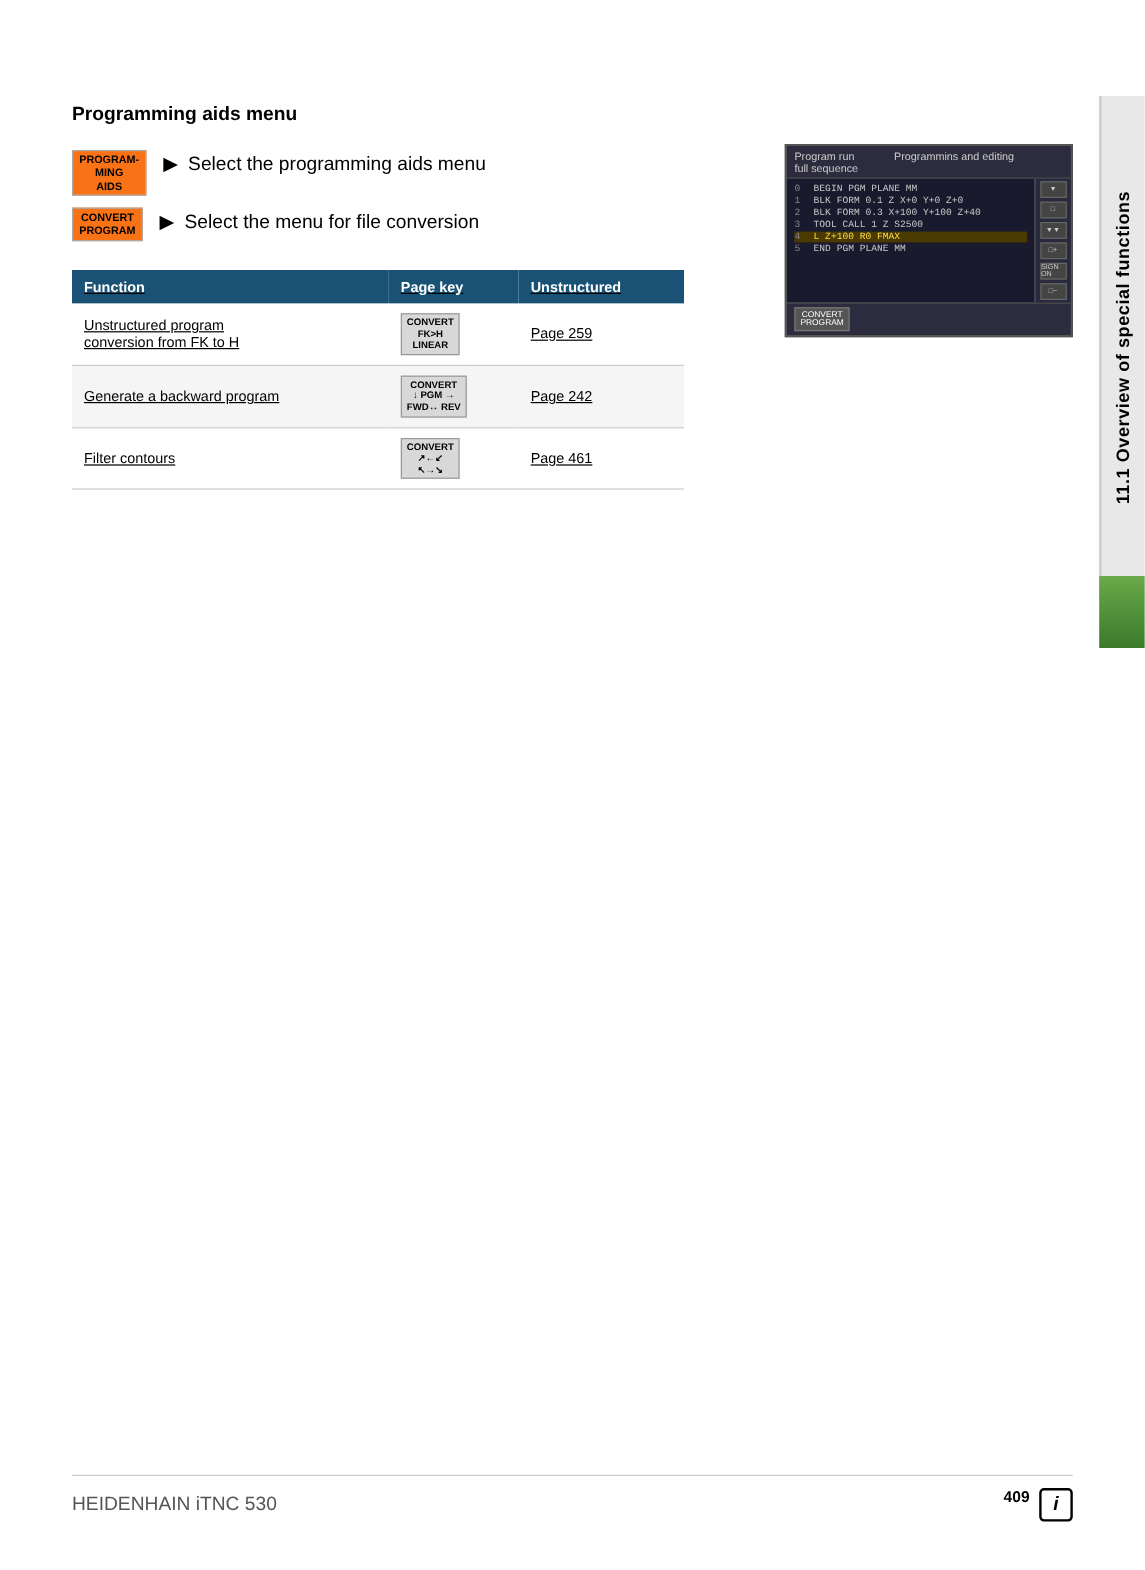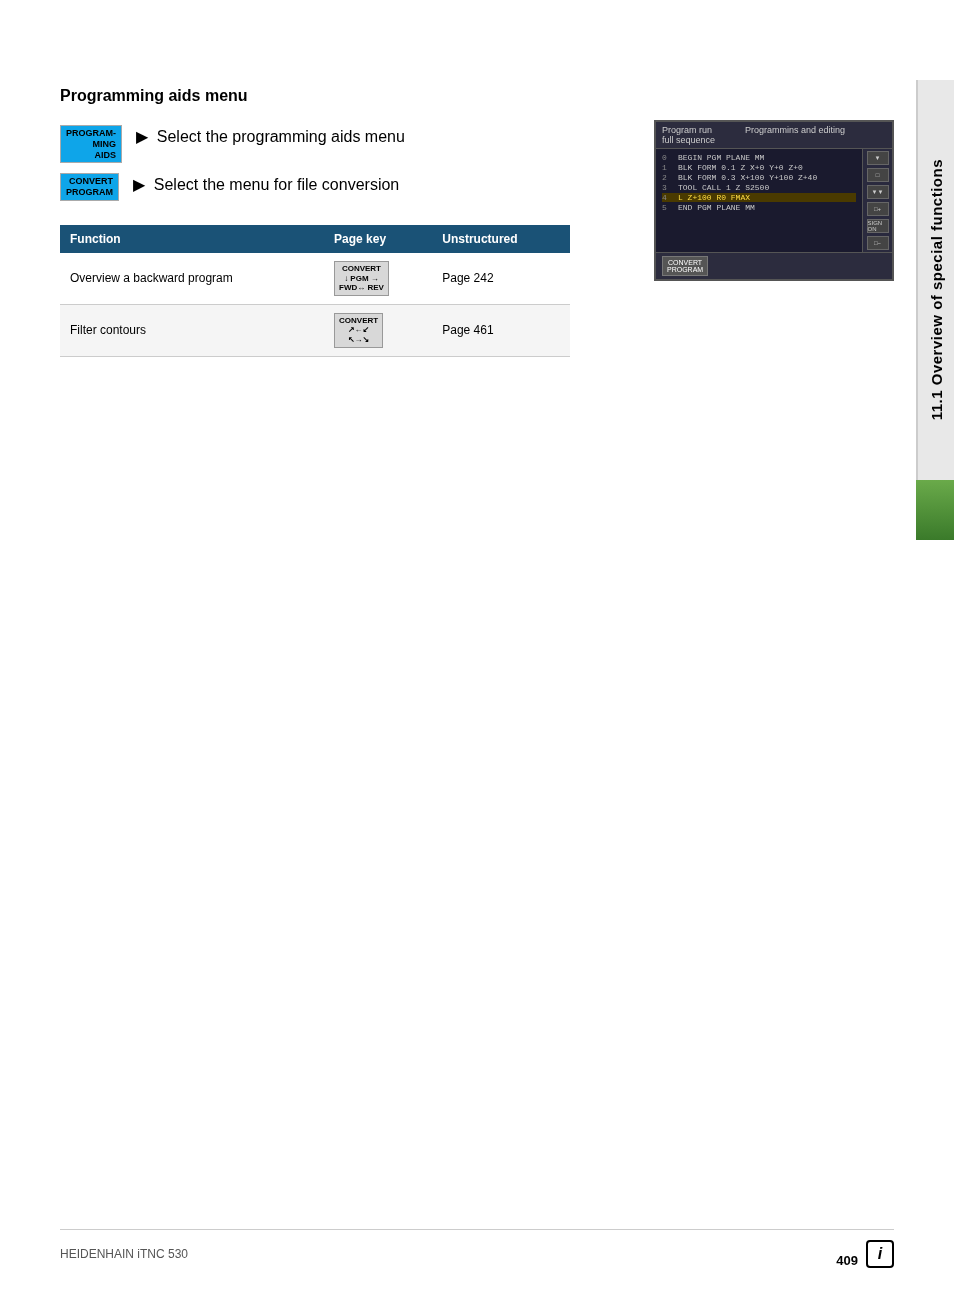--- a/index.html
+++ b/index.html
@@ -75,27 +75,27 @@
     }
 
     .menu-item-row {
       display: flex;
       align-items: flex-start;
       margin-bottom: 10px;
       gap: 14px;
     }
 
     .key-button {
-      background: #0ea5e9;
+      background: #f97316;
       border: 1px solid #aaa;
       padding: 2px 5px;
       font-size: 9px;
       font-weight: bold;
       min-width: 50px;
-      text-align: right;
+      text-align: center;
       line-height: 1.2;
       color: #000;
       white-space: nowrap;
     }
 
     .menu-item-desc {
       font-size: 16px;
       color: #000;
       padding-top: 2px;
     }
@@ -104,20 +104,21 @@
       color: #000;
       margin-right: 4px;
     }
 
     
     .function-table {
       width: 100%;
       border-collapse: collapse;
       margin-bottom: 20px;
       max-width: 510px;
+      text-decoration: underline;
     }
 
     .function-table thead tr {
       background: #1a5276;
       color: #fff;
     }
 
     .function-table thead th {
       padding: 7px 10px;
       font-size: 12px;
@@ -256,30 +257,30 @@
       left: 60px;
       right: 60px;
       display: flex;
       justify-content: space-between;
       align-items: center;
       border-top: 1px solid #ccc;
       padding-top: 10px;
     }
 
     .footer-brand {
-      font-size: 12px;
+      font-size: 16px;
       color: #555;
     }
 
     .footer-page {
       font-size: 13px;
       font-weight: bold;
       color: #000;
       display: flex;
-      align-items: flex-end;
+      align-items: flex-start;
       gap: 8px;
     }
 
     .info-icon {
       width: 28px;
       height: 28px;
       border: 2px solid #000;
       border-radius: 4px;
       display: flex;
       align-items: center;
@@ -329,21 +330,29 @@
     <table class="function-table">
       <thead>
         <tr>
           <th>Function</th>
           <th>Page key</th>
           <th>Unstructured</th>
         </tr>
       </thead>
       <tbody id="table-body">
           <tr>
-            <td style="white-space: pre-line;">Overview a backward program</td>
+            <td style="white-space: pre-line;">Unstructured program
+conversion from FK to H</td>
+            <td><div class="soft-key-img" style="white-space: pre-line;">CONVERT
+FK&gt;H
+LINEAR</div></td>
+            <td>Page 259</td>
+          </tr>
+          <tr>
+            <td style="white-space: pre-line;">Generate a backward program</td>
             <td><div class="soft-key-img" style="white-space: pre-line;">CONVERT
 ↓ PGM →
 FWD↔ REV</div></td>
             <td>Page 242</td>
           </tr>
           <tr>
             <td style="white-space: pre-line;">Filter contours</td>
             <td><div class="soft-key-img" style="white-space: pre-line;">CONVERT
 ↗←↙
 ↖→↘</div></td>

